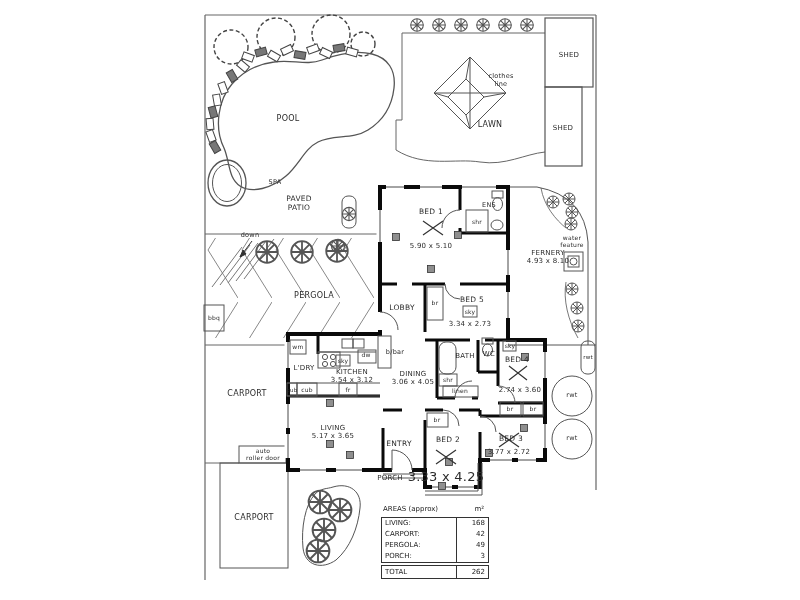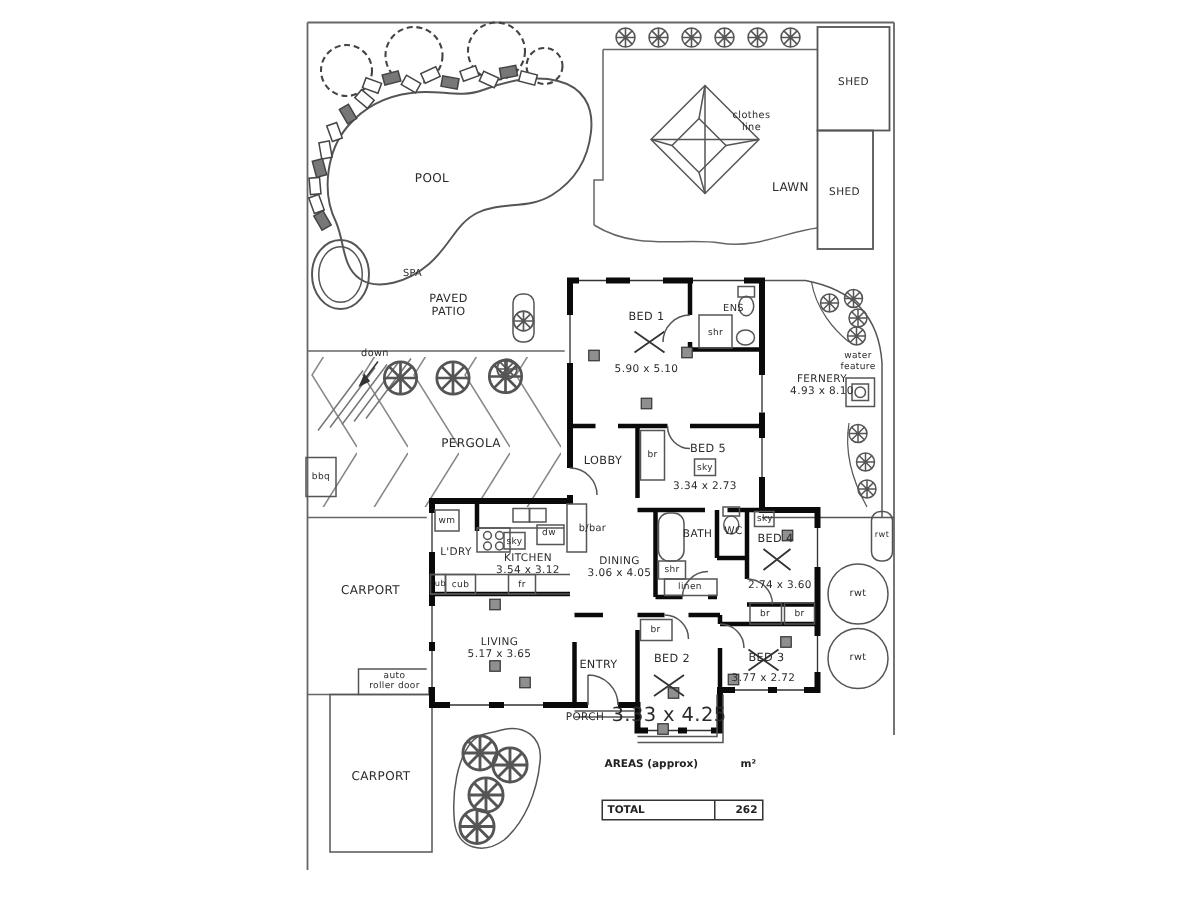--- a/index.html
+++ b/index.html
@@ -2,26 +2,26 @@
 <html><head>
 <meta charset="utf-8">
 <style>
   html,body{margin:0;padding:0;background:#fff;}
   .plan{position:relative;width:800px;height:600px;background:#fff;overflow:hidden;
         font-family:"DejaVu Sans",sans-serif;}
   .plan svg{position:absolute;left:0;top:0;}
   .lbl{position:absolute;transform:translate(-50%,-50%);color:#2b2b2b;
        letter-spacing:.25px;text-align:center;white-space:pre-line;line-height:1.18;
        font-family:"DejaVu Sans",sans-serif;}
-  .areas{position:absolute;left:401px;top:504px;width:108px;font-size:7px;color:#222;font-weight:bold;}
+  .areas{position:absolute;left:381px;top:504px;width:108px;font-size:7px;color:#222;}
   .a-head{display:flex;justify-content:space-between;padding:0 5px 2px 2px;height:11px;line-height:11px;}
   .a-box{border:1.2px solid #333;}
   .a-row{display:flex;height:11px;line-height:11px;padding-left:3px;}
   .a-val{margin-left:auto;width:28px;text-align:right;border-left:1.2px solid #333;padding-right:3px;}
-  .a-total{border:1.2px solid #333;margin-top:16px;display:flex;height:12px;line-height:12px;padding-left:3px;}
+  .a-total{border:1.2px solid #333;margin-top:2px;display:flex;height:12px;line-height:12px;padding-left:3px;}
 </style>
 </head>
 <body>
 
 <div class="plan">
 
 <svg width="800" height="600" viewBox="0 0 800 600">
   <defs>
     <pattern id="chev" width="34" height="100" patternUnits="userSpaceOnUse">
       <path d="M34,2 L4,50 L34,98" stroke="#888" stroke-width="1" fill="none"></path>
@@ -291,21 +291,21 @@
 </svg>
 
 <div id="labels">
       <span class="lbl" style="left: 288px; top: 119px; font-size: 8px;">POOL</span>
       <span class="lbl" style="left: 227px; top: 183px; font-size: 6.5px; margin-left: 48px;">SPA</span>
       <span class="lbl" style="left: 299px; top: 204px; font-size: 7.5px;">PAVED
 PATIO</span>
       <span class="lbl" style="left: 250px; top: 236px; font-size: 6.5px;">down</span>
       <span class="lbl" style="left: 314px; top: 296px; font-size: 8px;">PERGOLA</span>
       <span class="lbl" style="left: 214px; top: 318px; font-size: 6px;">bbq</span>
-      <span class="lbl" style="left: 527px; top: 125px; font-size: 8px;">LAWN</span>
+      <span class="lbl" style="left: 490px; top: 125px; font-size: 8px;">LAWN</span>
       <span class="lbl" style="left: 501px; top: 81px; font-size: 6.5px;">clothes
 line</span>
       <span class="lbl" style="left: 569px; top: 55px; font-size: 7px;">SHED</span>
       <span class="lbl" style="left: 563px; top: 128px; font-size: 7px;">SHED</span>
       <span class="lbl" style="left: 572px; top: 241px; font-size: 6px;">water
 feature</span>
       <span class="lbl" style="left: 548px; top: 257px; font-size: 7px;">FERNERY
 4.93 x 8.10</span>
       <span class="lbl" style="left: 588px; top: 357px; font-size: 5.5px;">rwt</span>
       <span class="lbl" style="left: 572px; top: 396px; font-size: 6.5px;">rwt</span>
@@ -353,19 +353,37 @@
       <span class="lbl" style="left: 510px; top: 409px; font-size: 6px;">br</span>
       <span class="lbl" style="left: 533px; top: 409px; font-size: 6px;">br</span>
       <span class="lbl" style="left: 390px; top: 478px; font-size: 7px;">PORCH</span>
     </div>
 
 <div class="areas">
   <div class="a-head">
     <span>AREAS (approx)</span>
     <span>m²</span>
   </div>
+  <div class="a-box">
+    <div class="a-row">
+      <span>LIVING:</span>
+      <span class="a-val">168</span>
+    </div>
+    <div class="a-row">
+      <span>CARPORT:</span>
+      <span class="a-val">42</span>
+    </div>
+    <div class="a-row">
+      <span>PERGOLA:</span>
+      <span class="a-val">49</span>
+    </div>
+    <div class="a-row">
+      <span>PORCH:</span>
+      <span class="a-val">3</span>
+    </div>
+  </div>
   <div class="a-total">
     <span>TOTAL</span>
     <span class="a-val">262</span>
   </div>
 </div>
 
 </div>
 
 </body></html>

